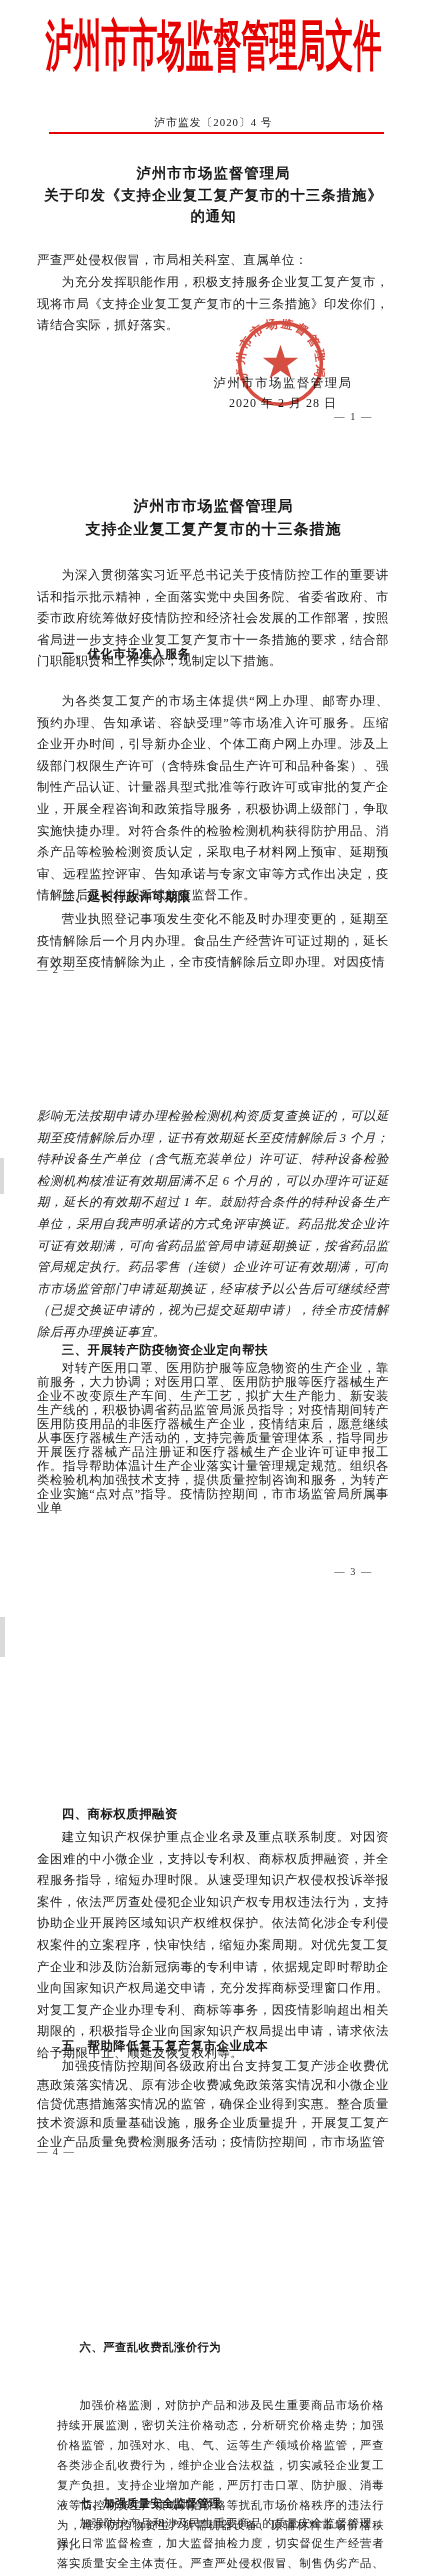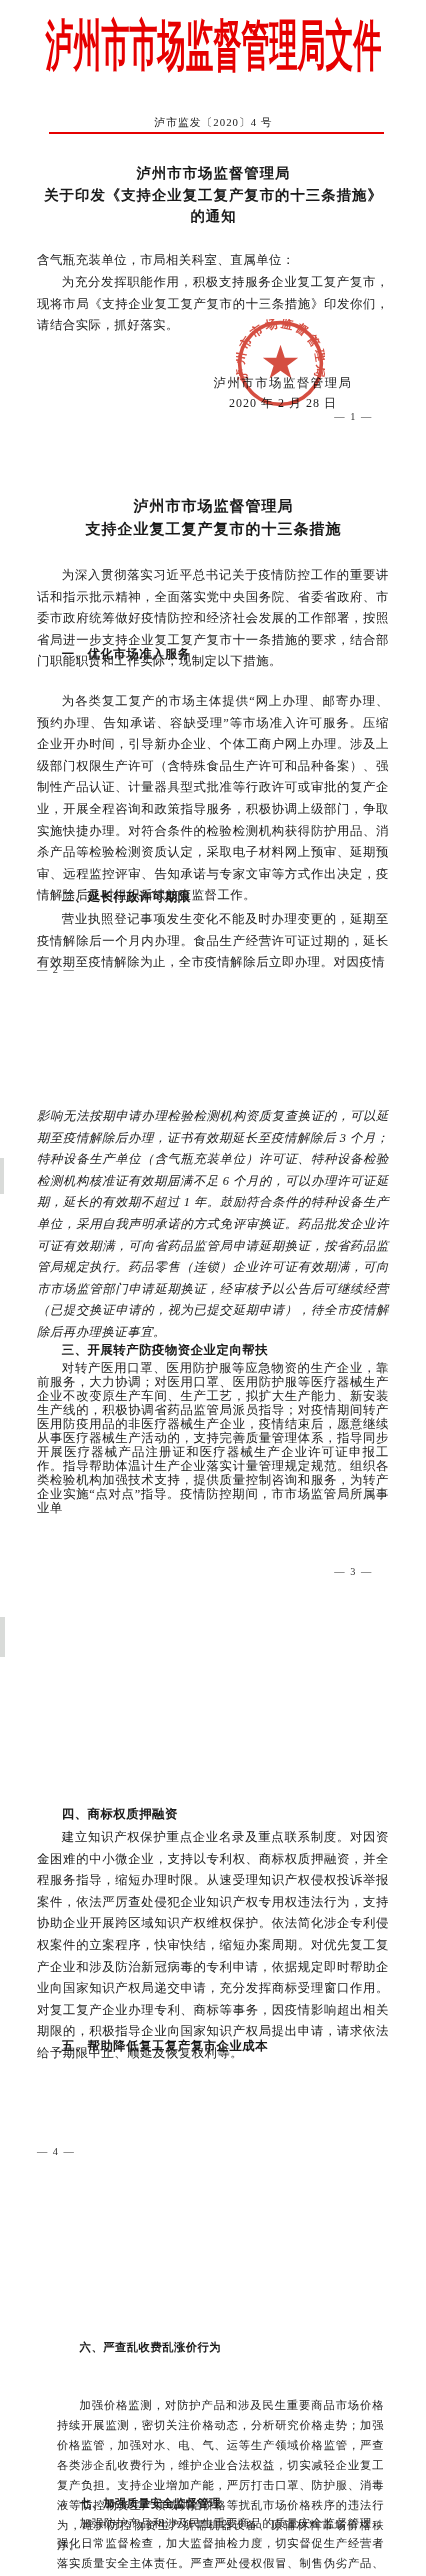--- a/index.html
+++ b/index.html
@@ -36,21 +36,21 @@
   <div class="abs center masthead">泸州市市场监督管理局文件</div>
   <div class="abs center docno">泸市监发〔2020〕4 号</div>
   <div class="abs rule"></div>
 
   <div class="abs center ntitle">
     <span style="display:block">泸州市市场监督管理局</span>
     <span style="display:block">关于印发《支持企业复工复产复市的十三条措施》</span>
     <span style="display:block">的通知</span>
   </div>
 
-  <div class="abs a" style="top:250px;">含气瓶充装单位，市局相关科室、直属单位：</div>
+  <div class="abs a" style="top:250px;">严查严处侵权假冒，市局相关科室、直属单位：</div>
   <div class="abs a para" style="top:272px;">为充分发挥职能作用，积极支持服务企业复工复产复市，现将市局《支持企业复工复产复市的十三条措施》印发你们，请结合实际，抓好落实。</div>
 
   <div class="abs issuer">泸州市市场监督管理局</div>
   <div class="abs idate">2020 年 2 月 28 日</div>
 
   <svg class="abs seal" width="89" height="89" viewBox="0 0 172 172">
     <circle cx="86" cy="86" r="79" fill="none" stroke="#d23f31" stroke-width="7"></circle>
     <polygon fill="#d23f31" points="86,50 94.2,74.7 120.2,74.9 99.3,90.3 107.2,115.1 86,100 64.8,115.1 72.7,90.3 51.8,74.9 77.8,74.7"></polygon>
     <defs>
       <path id="sealArc" d="M 23.6,117.8 A 70,70 0 1 1 148.4,117.8" fill="none"></path>
@@ -80,20 +80,21 @@
   <div class="abs a head" style="top:1340px;">三、开展转产防疫物资企业定向帮扶</div>
   <div class="abs a para" style="top:1361px;line-height:14px;">对转产医用口罩、医用防护服等应急物资的生产企业，靠前服务，大力协调；对医用口罩、医用防护服等医疗器械生产企业不改变原生产车间、生产工艺，拟扩大生产能力、新安装生产线的，积极协调省药品监管局派员指导；对疫情期间转产医用防疫用品的非医疗器械生产企业，疫情结束后，愿意继续从事医疗器械生产活动的，支持完善质量管理体系，指导同步开展医疗器械产品注册证和医疗器械生产企业许可证申报工作。指导帮助体温计生产企业落实计量管理规定规范。组织各类检验机构加强技术支持，提供质量控制咨询和服务，为转产企业实施“点对点”指导。疫情防控期间，市市场监管局所属事业单</div>
 
   <div class="abs pn" style="top:1566px;left:325px;width:57px;text-align:center;">— 3 —</div>
 
 
   <div class="abs a head" style="top:1804px;">四、商标权质押融资</div>
   <div class="abs a para" style="top:1827px;">建立知识产权保护重点企业名录及重点联系制度。对因资金困难的中小微企业，支持以专利权、商标权质押融资，并全程服务指导，缩短办理时限。从速受理知识产权侵权投诉举报案件，依法严厉查处侵犯企业知识产权专用权违法行为，支持协助企业开展跨区域知识产权维权保护。依法简化涉企专利侵权案件的立案程序，快审快结，缩短办案周期。对优先复工复产企业和涉及防治新冠病毒的专利申请，依据规定即时帮助企业向国家知识产权局递交申请，充分发挥商标受理窗口作用。对复工复产企业办理专利、商标等事务，因疫情影响超出相关期限的，积极指导企业向国家知识产权局提出申请，请求依法给予期限中止、顺延及恢复权利等。</div>
 
   <div class="abs a head" style="top:2036px;">五、帮助降低复工复产复市企业成本</div>
+  <div class="abs a para" style="top:2057px;line-height:19px;">加强疫情防控期间各级政府出台支持复工复产涉企收费优惠政策落实情况、原有涉企收费减免政策落实情况和小微企业信贷优惠措施落实情况的监管，确保企业得到实惠。整合质量技术资源和质量基础设施，服务企业质量提升，开展复工复产企业产品质量免费检测服务活动；疫情防控期间，市市场监管</div>
 
   <div class="abs pn" style="top:2146px;left:37px;width:57px;">— 4 —</div>
 
 
   <div class="abs b head" style="top:2337px;">六、严查乱收费乱涨价行为</div>
   <div class="abs b para" style="top:2354px;margin-top:41px;">加强价格监测，对防护产品和涉及民生重要商品市场价格持续开展监测，密切关注价格动态，分析研究价格走势；加强价格监管，加强对水、电、气、运等生产领域价格监管，严查各类涉企乱收费行为，维护企业合法权益，切实减轻企业复工复产负担。支持企业增加产能，严厉打击口罩、防护服、消毒液等防控物资生产领域哄抬价格等扰乱市场价格秩序的违法行为，维护防控物资生产所需机器设备、原辅材料市场价格秩序。</div>
 
   <div class="abs b head" style="top:2493px;">七、加强质量安全监督管理</div>
   <div class="abs b para" style="top:2513px;">加强防护产品和涉及民生重要商品的质量安全监督管理，强化日常监督检查，加大监督抽检力度，切实督促生产经营者落实质量安全主体责任。严查严处侵权假冒、制售伪劣产品、发布虚假违法广告、虚假宣传违法违规行为。坚持依法执法、坚持公正文明执法，严禁过度执法、粗暴执法。</div>
 

